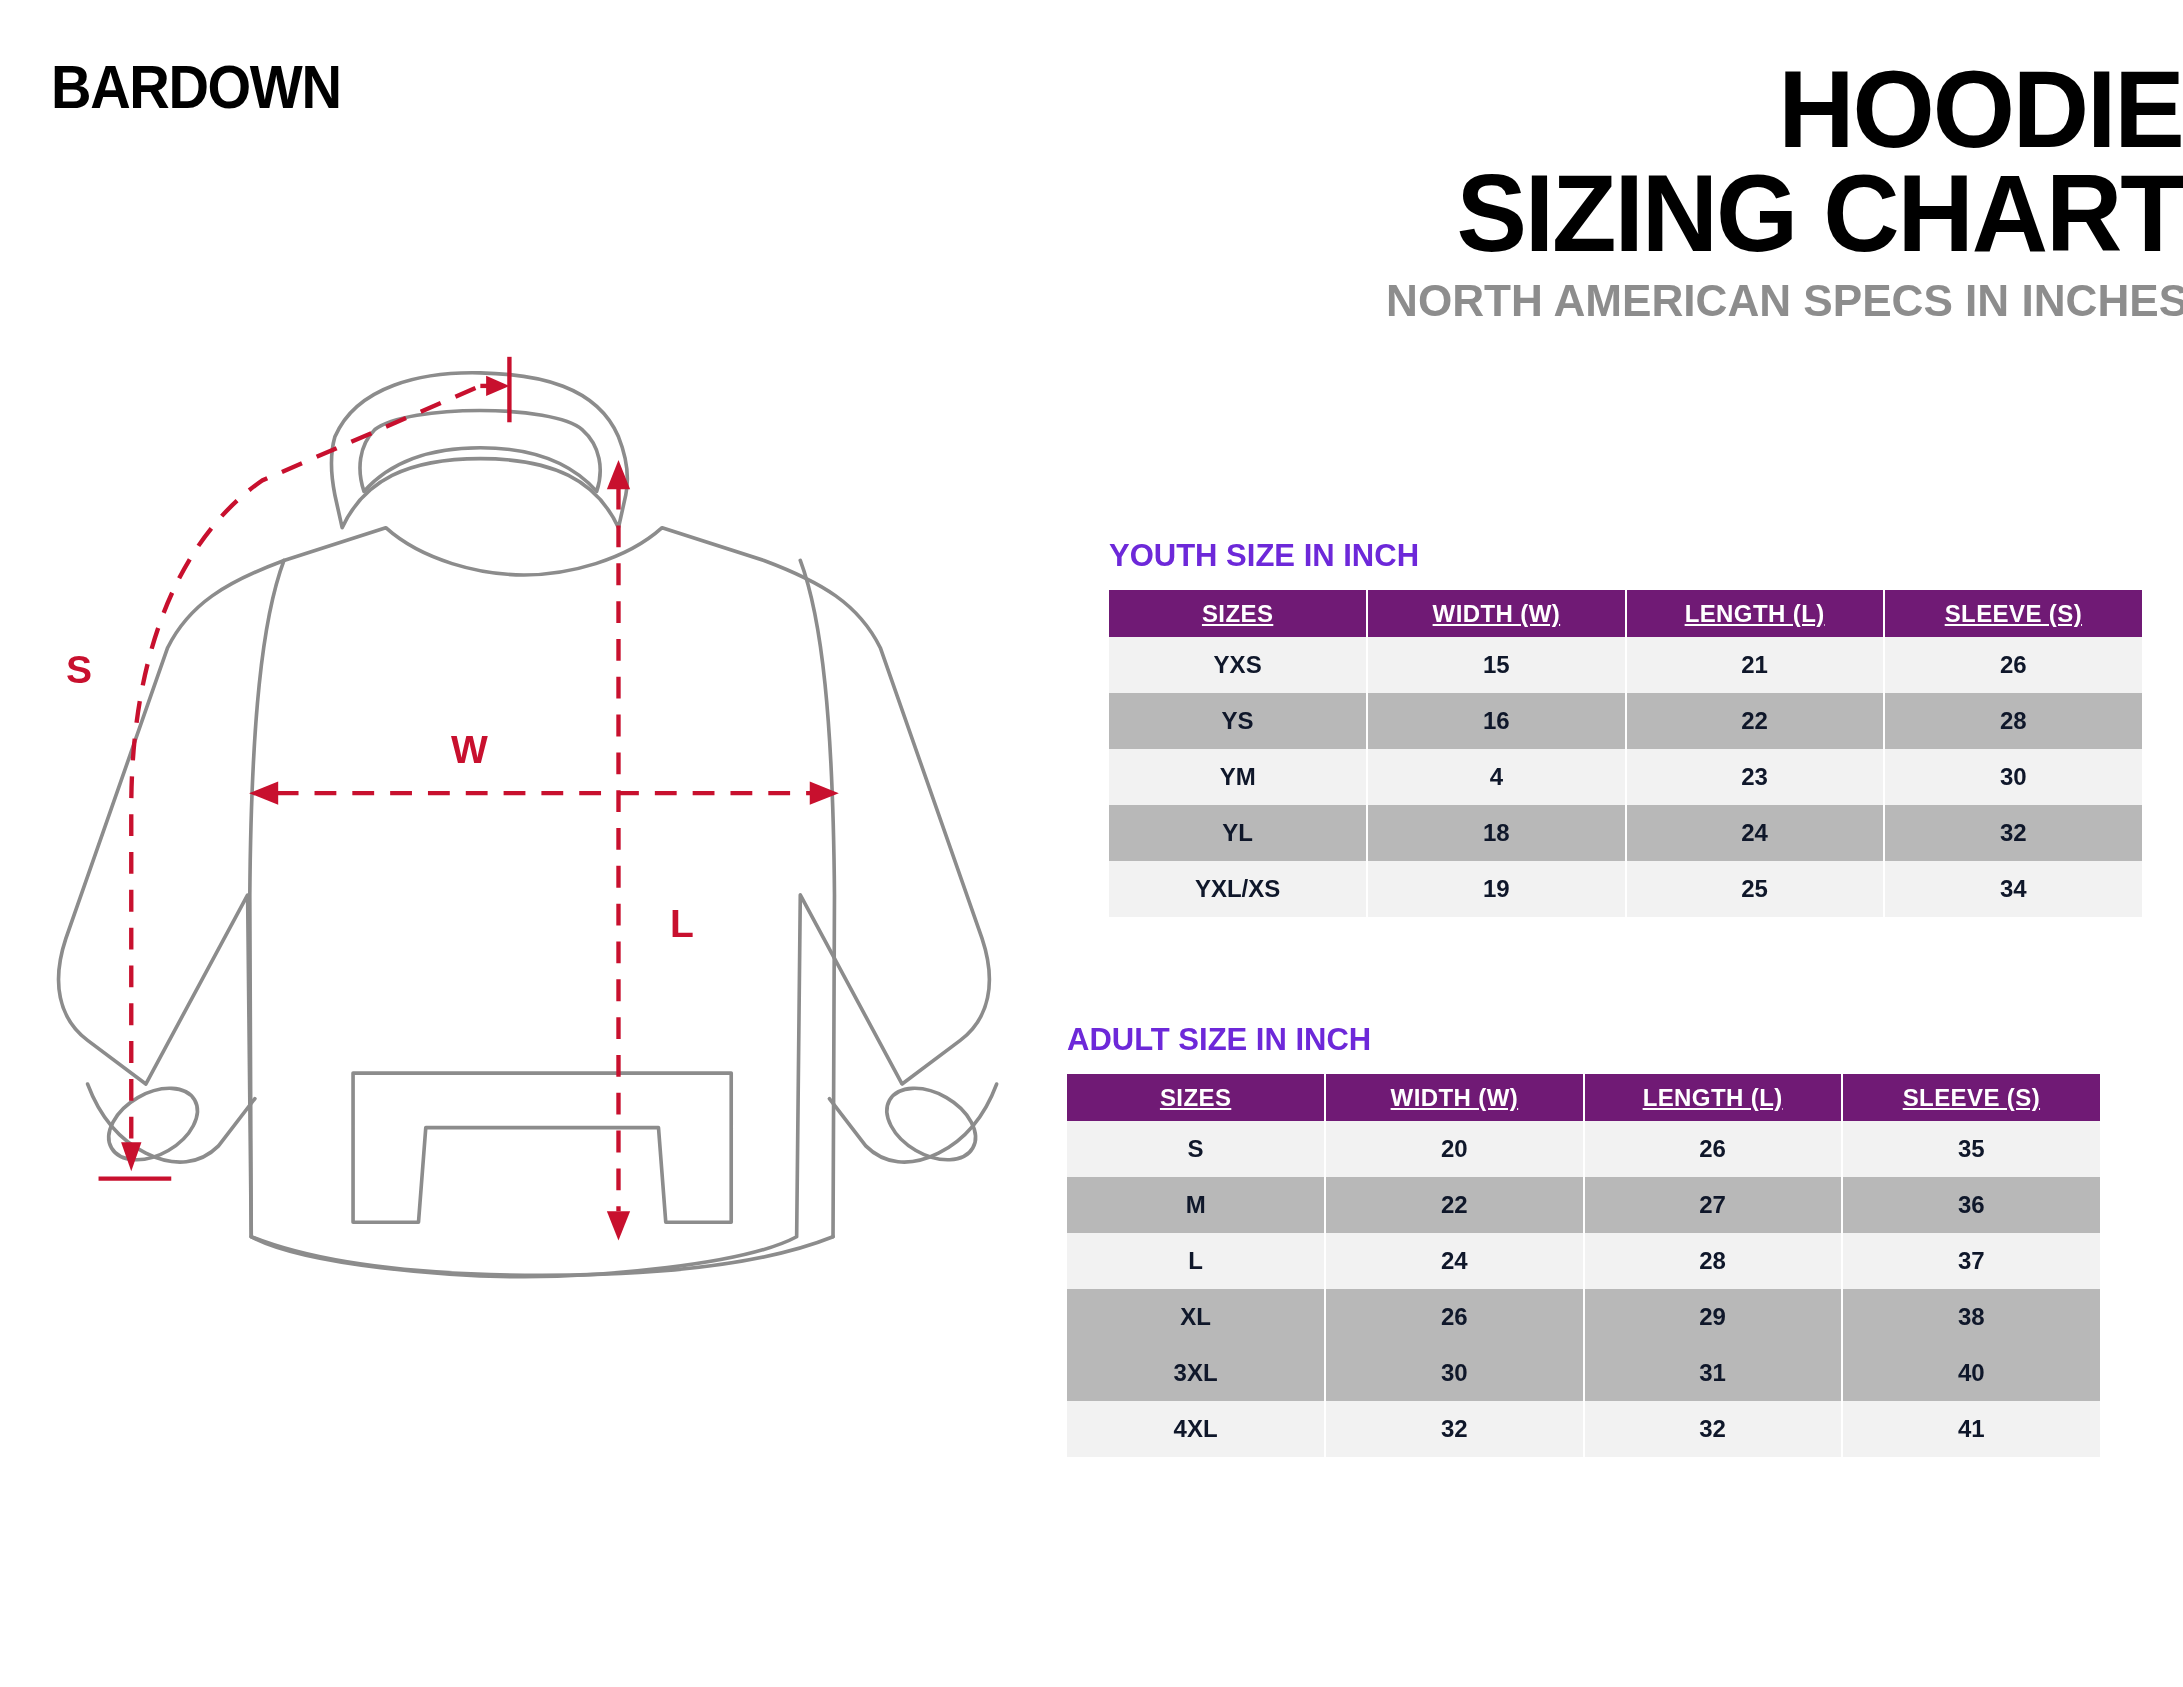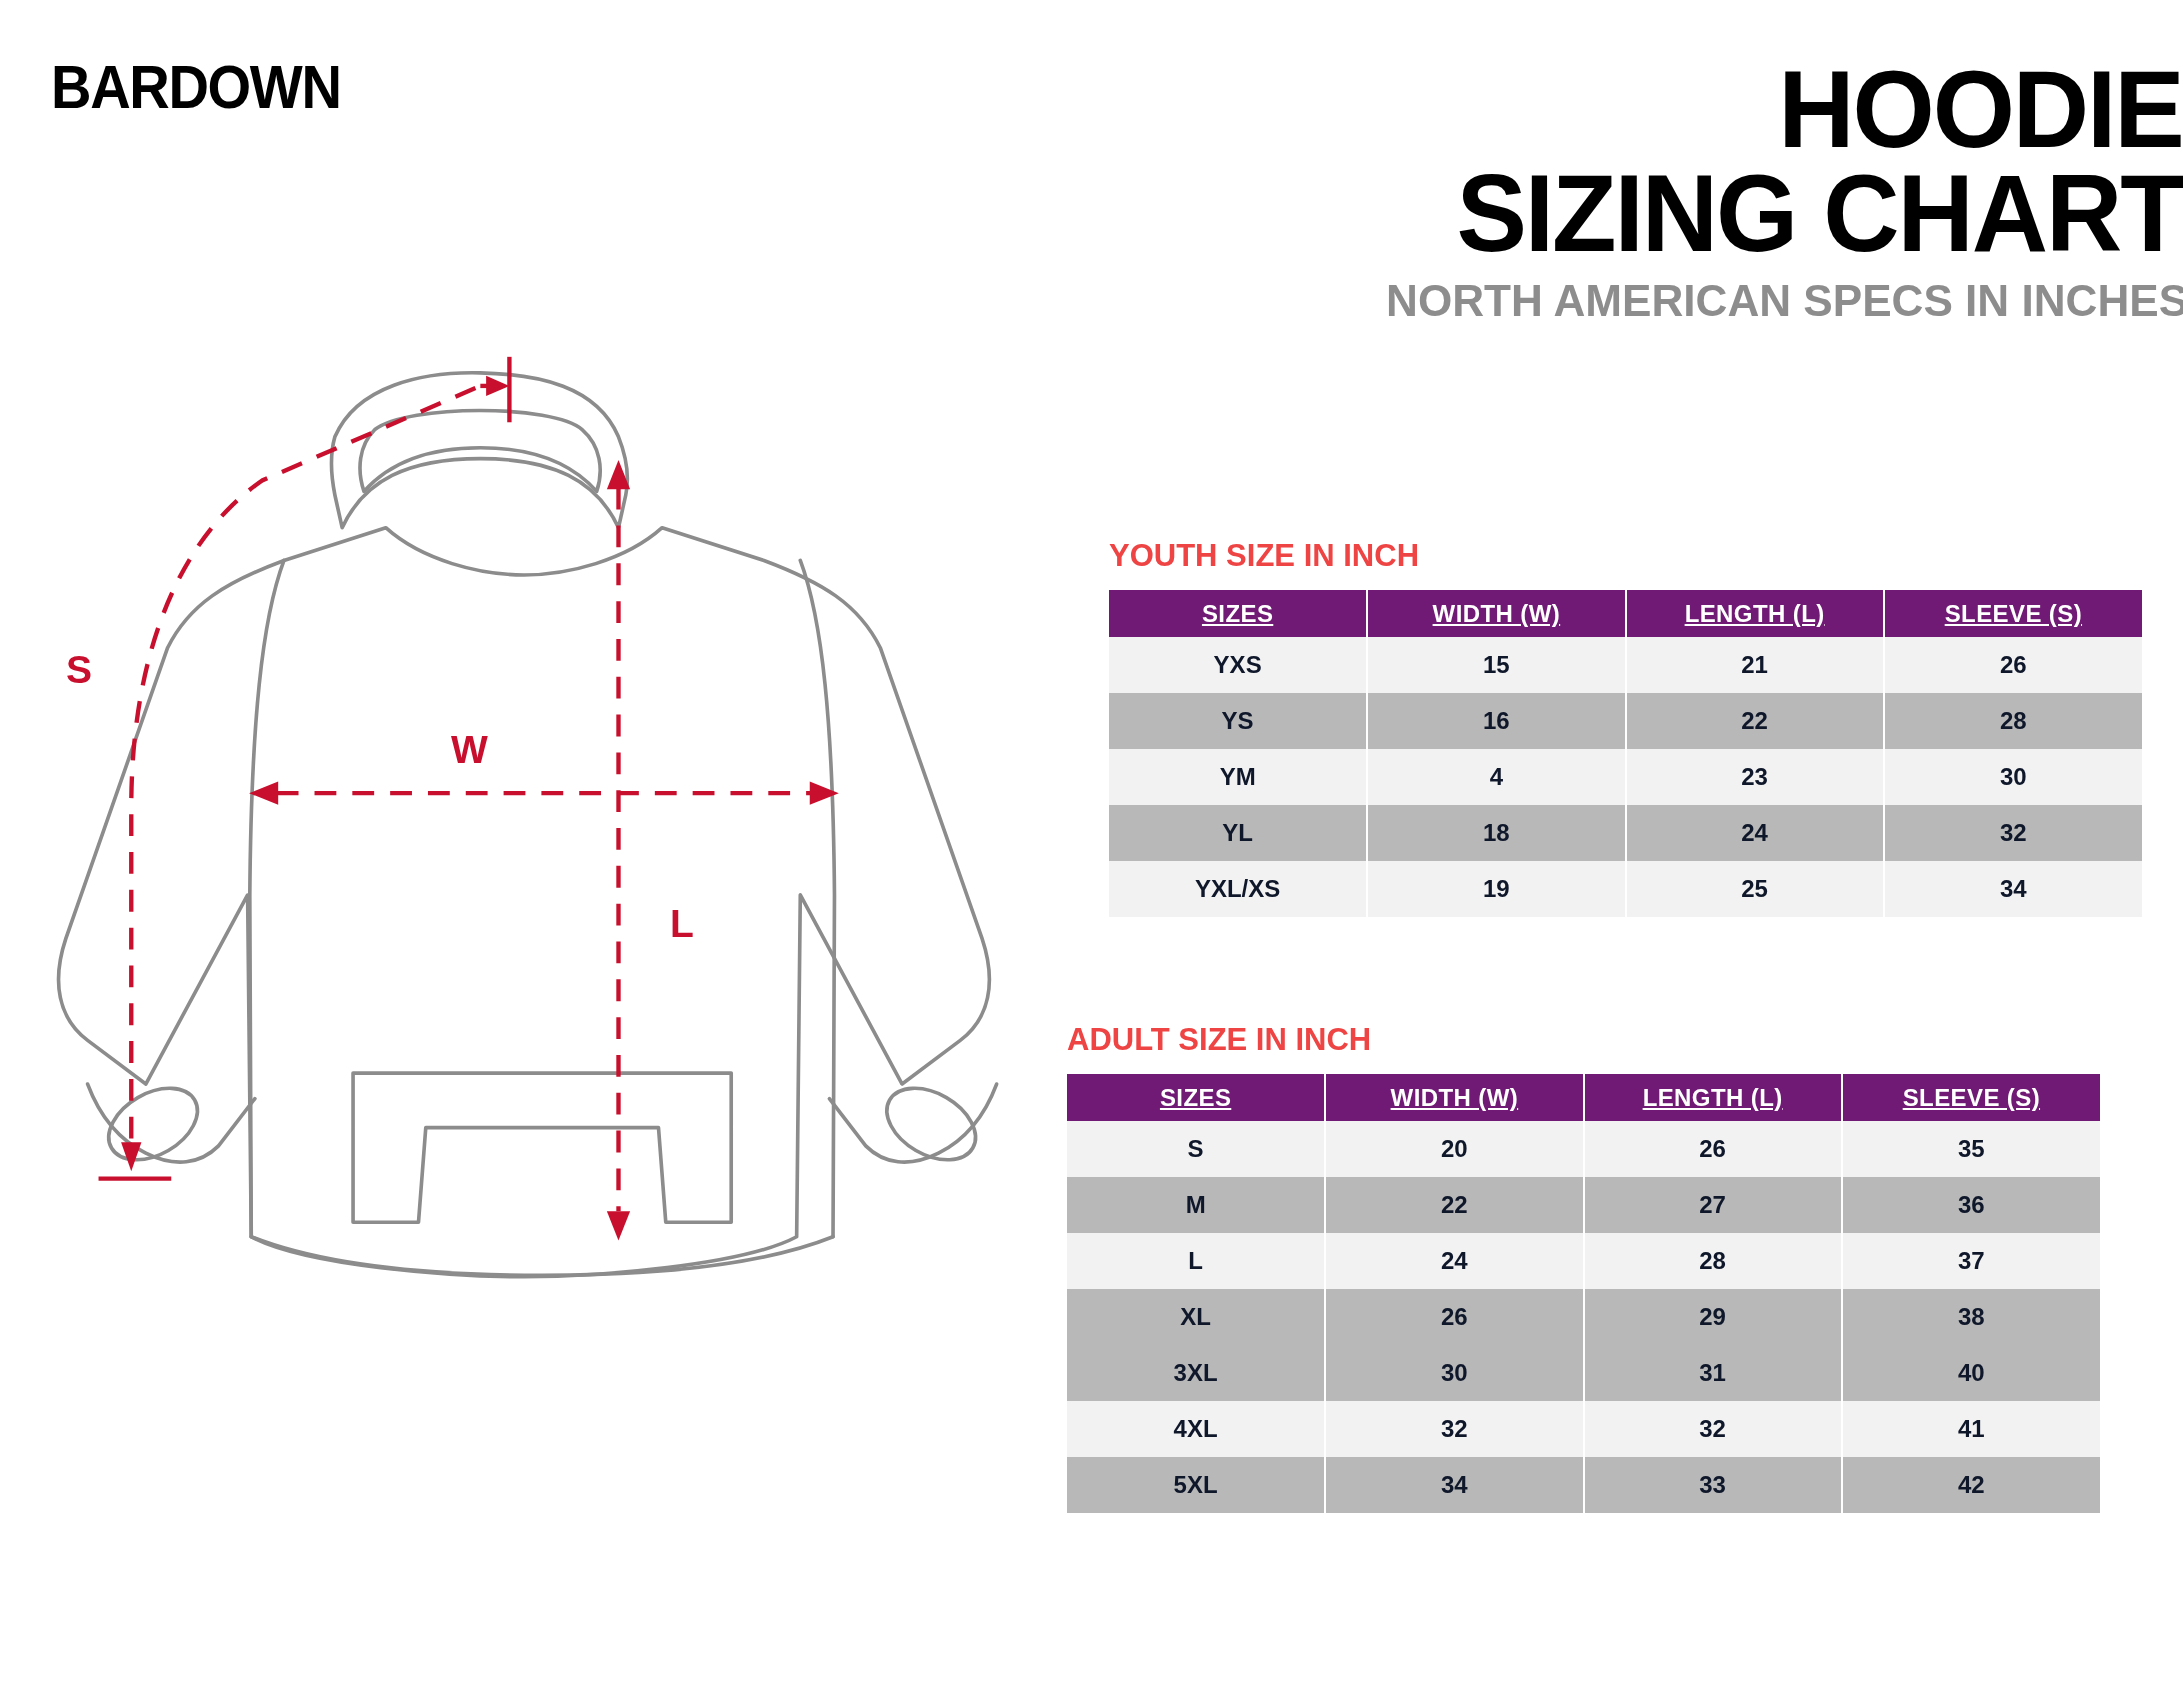--- a/index.html
+++ b/index.html
@@ -60,21 +60,21 @@
   .table-block {
     position: absolute;
     width: 1033px;
   }
   #youth-block { left: 1109px; top: 538px; }
   #adult-block { left: 1067px; top: 1022px; }
 
   .table-caption {
     font-weight: bold;
     font-size: 31px;
-    color: #ef4444;
+    color: #6d28d9;
     margin-bottom: 16px;
   }
   table.size-table {
     border-collapse: collapse;
     width: 100%;
     table-layout: fixed;
   }
   table.size-table th {
     background: #701a75;
     color: #ffffff;
@@ -283,22 +283,16 @@
         <td>30</td>
         <td>31</td>
         <td>40</td>
       </tr>
       <tr class="row-light">
         <td>4XL</td>
         <td>32</td>
         <td>32</td>
         <td>41</td>
       </tr>
-      <tr class="row-dark">
-        <td>5XL</td>
-        <td>34</td>
-        <td>33</td>
-        <td>42</td>
-      </tr>
     </tbody>
   </table>
 </div>
 
 
 </body></html>

